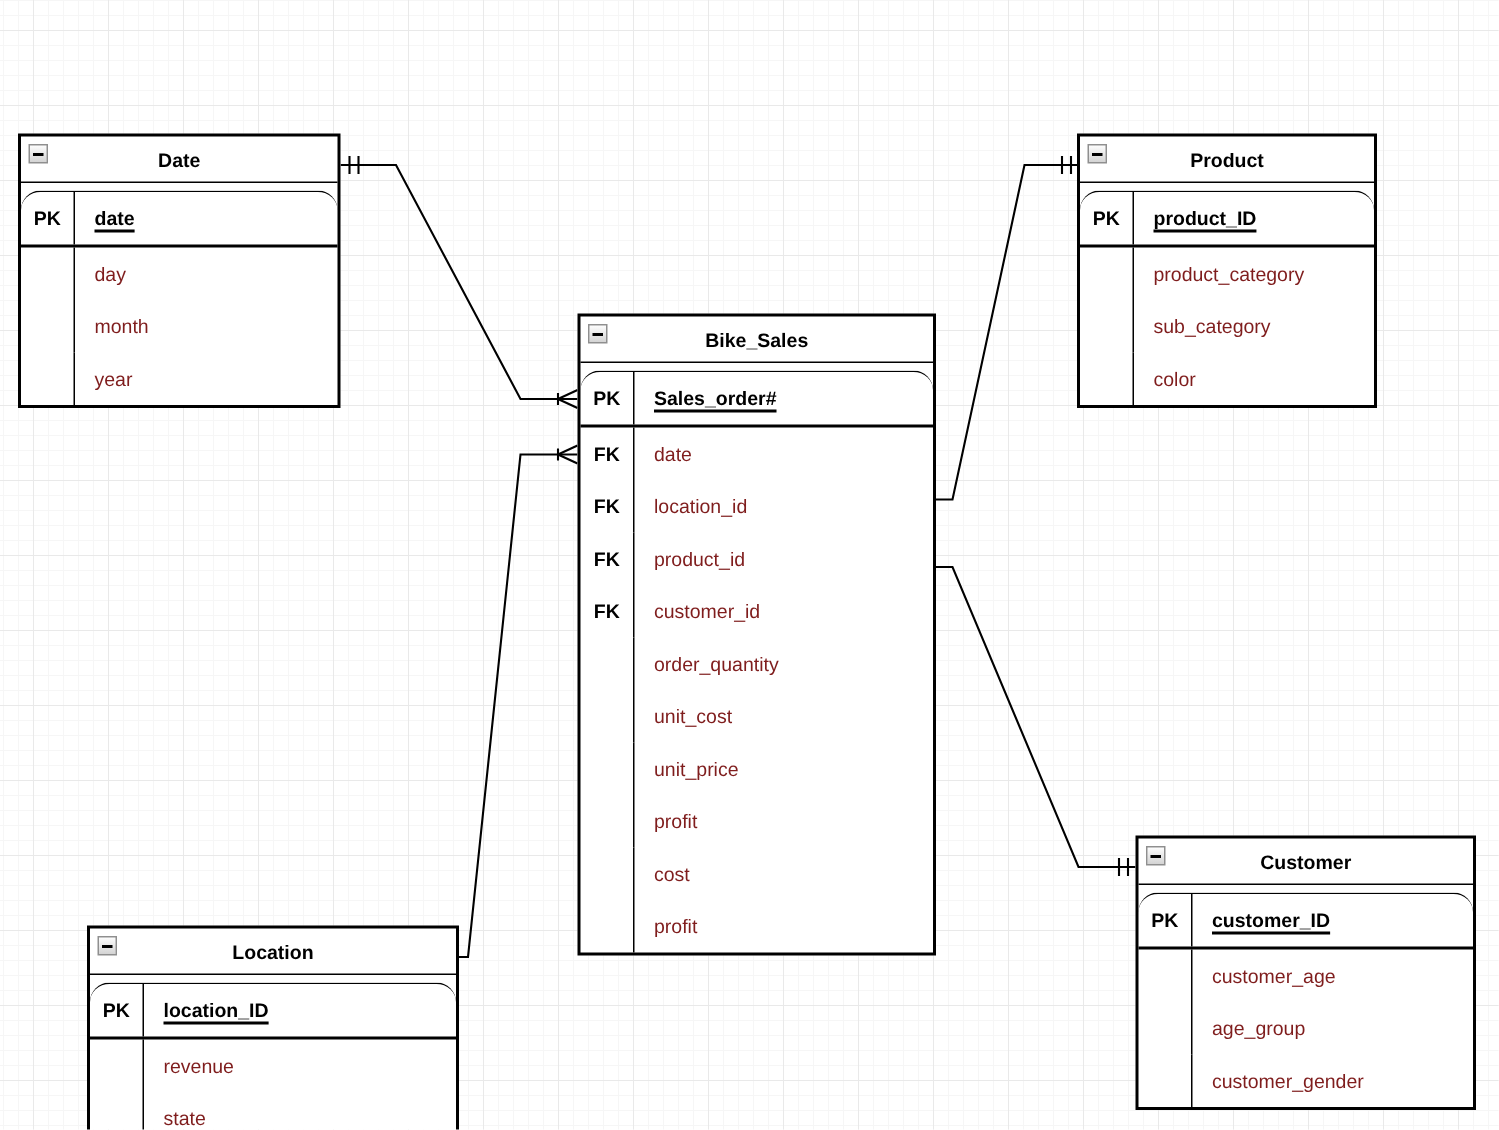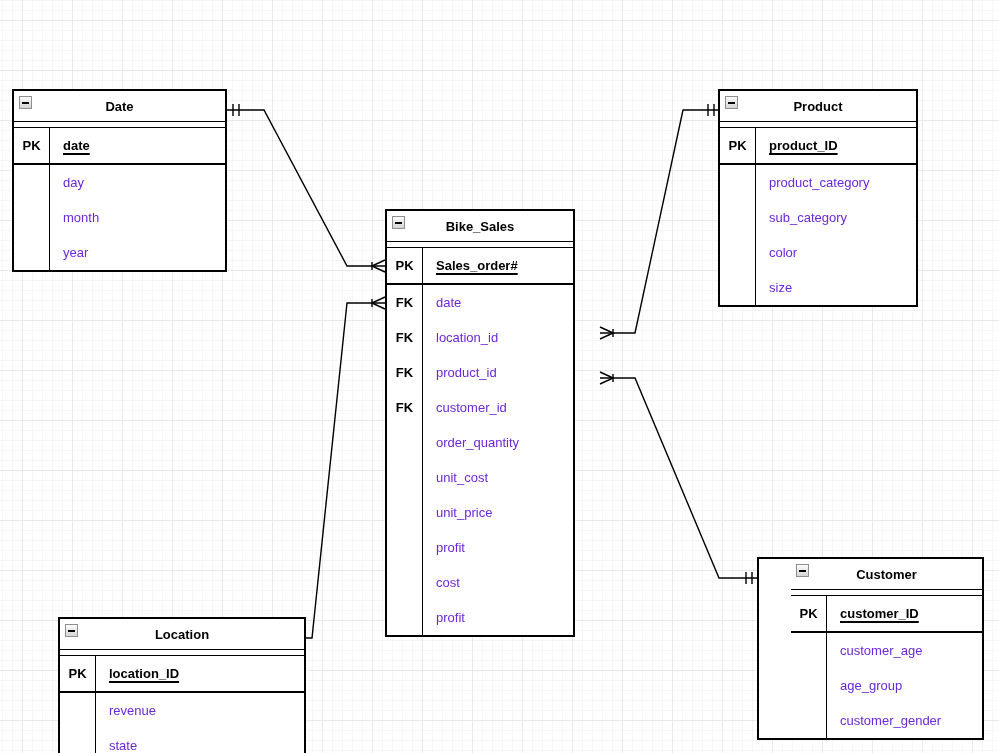--- a/index.html
+++ b/index.html
@@ -50,37 +50,38 @@
     border:1px solid #8f8f8f;
     background:linear-gradient(#fdfdfd,#d4d4d4);
     display:flex; align-items:center; justify-content:center;
   }
   .collapse-btn .minus-bar {
     width:7px; height:2px; background:#000000;
   }
   .entity-body {
     margin-top:5px;
     border-top:1.5px solid #000000;
+    border-radius:13px;
   }
   .row {
     display:flex;
     height:35px;
     align-items:center;
   }
   .kcol {
     width:35px;
     align-self:stretch;
     flex:0 0 35px;
     border-right:1.7px solid #000000;
     display:flex; align-items:center; justify-content:center;
     font-weight:bold;
   }
   .ncol {
     padding-left:13px;
-    color:#6d28d9;
+    color:#7f1d1d;
   }
   .pk-row { border-bottom:2px solid #000000; }
   .pk-row .ncol {
     font-weight:bold;
     color:#000000;
     text-decoration:underline;
     text-decoration-thickness:1.5px;
     text-underline-offset:3px;
   }
 </style>
@@ -172,28 +173,24 @@
           <span class="ncol">product_category</span>
         </div>
         <div class="row">
           <span class="kcol"></span>
           <span class="ncol">sub_category</span>
         </div>
         <div class="row">
           <span class="kcol"></span>
           <span class="ncol">color</span>
         </div>
-        <div class="row">
-          <span class="kcol"></span>
-          <span class="ncol">size</span>
-        </div>
-      </div>
-  </div>
-
-  <div class="entity" style="left:385px; top:177px; width:190px;">
+      </div>
+  </div>
+
+  <div class="entity" style="left:385px; top:177px; width:239px;">
     <div class="entity-header">
       <span class="collapse-btn">
           <span class="minus-bar"></span>
         </span>
       <span>Bike_Sales</span>
     </div>
     <div class="entity-body">
         <div class="row pk-row">
           <span class="kcol">PK</span>
           <span class="ncol">Sales_order#</span>
@@ -257,21 +254,21 @@
           <span class="kcol"></span>
           <span class="ncol">revenue</span>
         </div>
         <div class="row">
           <span class="kcol"></span>
           <span class="ncol">state</span>
         </div>
       </div>
   </div>
 
-  <div class="entity" style="left:757px; top:525px; width:227px;padding-left:32px;">
+  <div class="entity" style="left:757px; top:525px; width:227px;">
     <div class="entity-header">
       <span class="collapse-btn">
           <span class="minus-bar"></span>
         </span>
       <span>Customer</span>
     </div>
     <div class="entity-body">
         <div class="row pk-row">
           <span class="kcol">PK</span>
           <span class="ncol">customer_ID</span>

